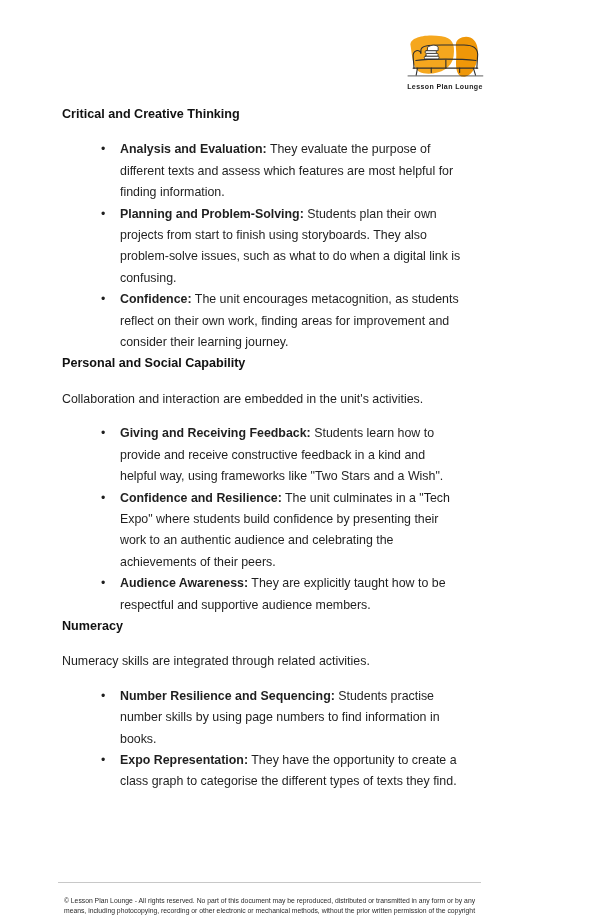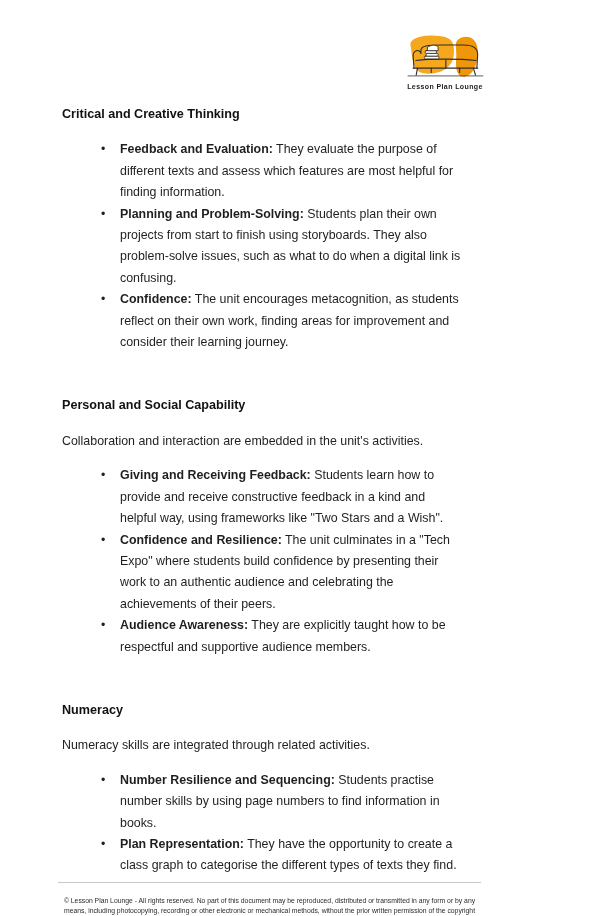--- a/index.html
+++ b/index.html
@@ -33,21 +33,21 @@
   
   .content {
     position: absolute;
     top: 0;
     left: 62px;
     right: 57px;
     padding-top: 104px;
     font-size: 12.4px;
     line-height: 21.4px;
   }
-  .section + .section { margin-top: 42px; }
+  .section + .section { }
   .section-heading {
     font-size: 12.6px;
     font-weight: bold;
     color: #111111;
     margin-bottom: 14px;
   }
   .intro { margin-bottom: 13px; }
   ul.bullets { list-style: none; padding-left: 58px; }
   ul.bullets li { position: relative; }
   ul.bullets li::before {
@@ -112,42 +112,42 @@
       </g>
     </svg>
     <div class="logo-caption">Lesson Plan Lounge</div>
   </div>
 
   <div class="content">
 
     <div class="section">
       <div class="section-heading">Critical and Creative Thinking</div>
       <ul class="bullets">
-        <li><span class="bl">Feedback and Evaluation:</span><span> They evaluate the purpose of different texts and assess which features are most helpful for finding information.</span></li>
+        <li><span class="bl">Analysis and Evaluation:</span><span> They evaluate the purpose of different texts and assess which features are most helpful for finding information.</span></li>
         <li><span class="bl">Planning and Problem-Solving:</span><span> Students plan their own projects from start to finish using storyboards. They also problem-solve issues, such as what to do when a digital link is confusing.</span></li>
         <li><span class="bl">Confidence:</span><span> The unit encourages metacognition, as students reflect on their own work, finding areas for improvement and consider their learning journey.</span></li>
       </ul>
     </div>
 
     <div class="section">
       <div class="section-heading">Personal and Social Capability</div>
       <p class="intro">Collaboration and interaction are embedded in the unit's activities.</p>
       <ul class="bullets">
         <li><span class="bl">Giving and Receiving Feedback:</span><span> Students learn how to provide and receive constructive feedback in a kind and helpful way, using frameworks like "Two Stars and a Wish".</span></li>
         <li><span class="bl">Confidence and Resilience:</span><span> The unit culminates in a "Tech Expo" where students build confidence by presenting their work to an authentic audience and celebrating the achievements of their peers.</span></li>
         <li><span class="bl">Audience Awareness:</span><span> They are explicitly taught how to be respectful and supportive audience members.</span></li>
       </ul>
     </div>
 
     <div class="section">
       <div class="section-heading">Numeracy</div>
       <p class="intro">Numeracy skills are integrated through related activities.</p>
       <ul class="bullets">
         <li><span class="bl">Number Resilience and Sequencing:</span><span> Students practise number skills by using page numbers to find information in books.</span></li>
-        <li><span class="bl">Plan Representation:</span><span> They have the opportunity to create a class graph to categorise the different types of texts they find.</span></li>
+        <li><span class="bl">Expo Representation:</span><span> They have the opportunity to create a class graph to categorise the different types of texts they find.</span></li>
       </ul>
     </div>
 
   </div>
 
   <div class="footer">
     <div class="legal">© Lesson Plan Lounge - All rights reserved. No part of this document may be reproduced, distributed or transmitted in any form or by any means, including photocopying, recording or other electronic or mechanical methods, without the prior written permission of the copyright holder. This applies to both commercial and non-commercial use. For permission requests, please contact the copyright holder via</div>
     <div class="legal-link-row">
       <span class="legal-link">www.lessonplanlounge.com.</span>
     </div>

